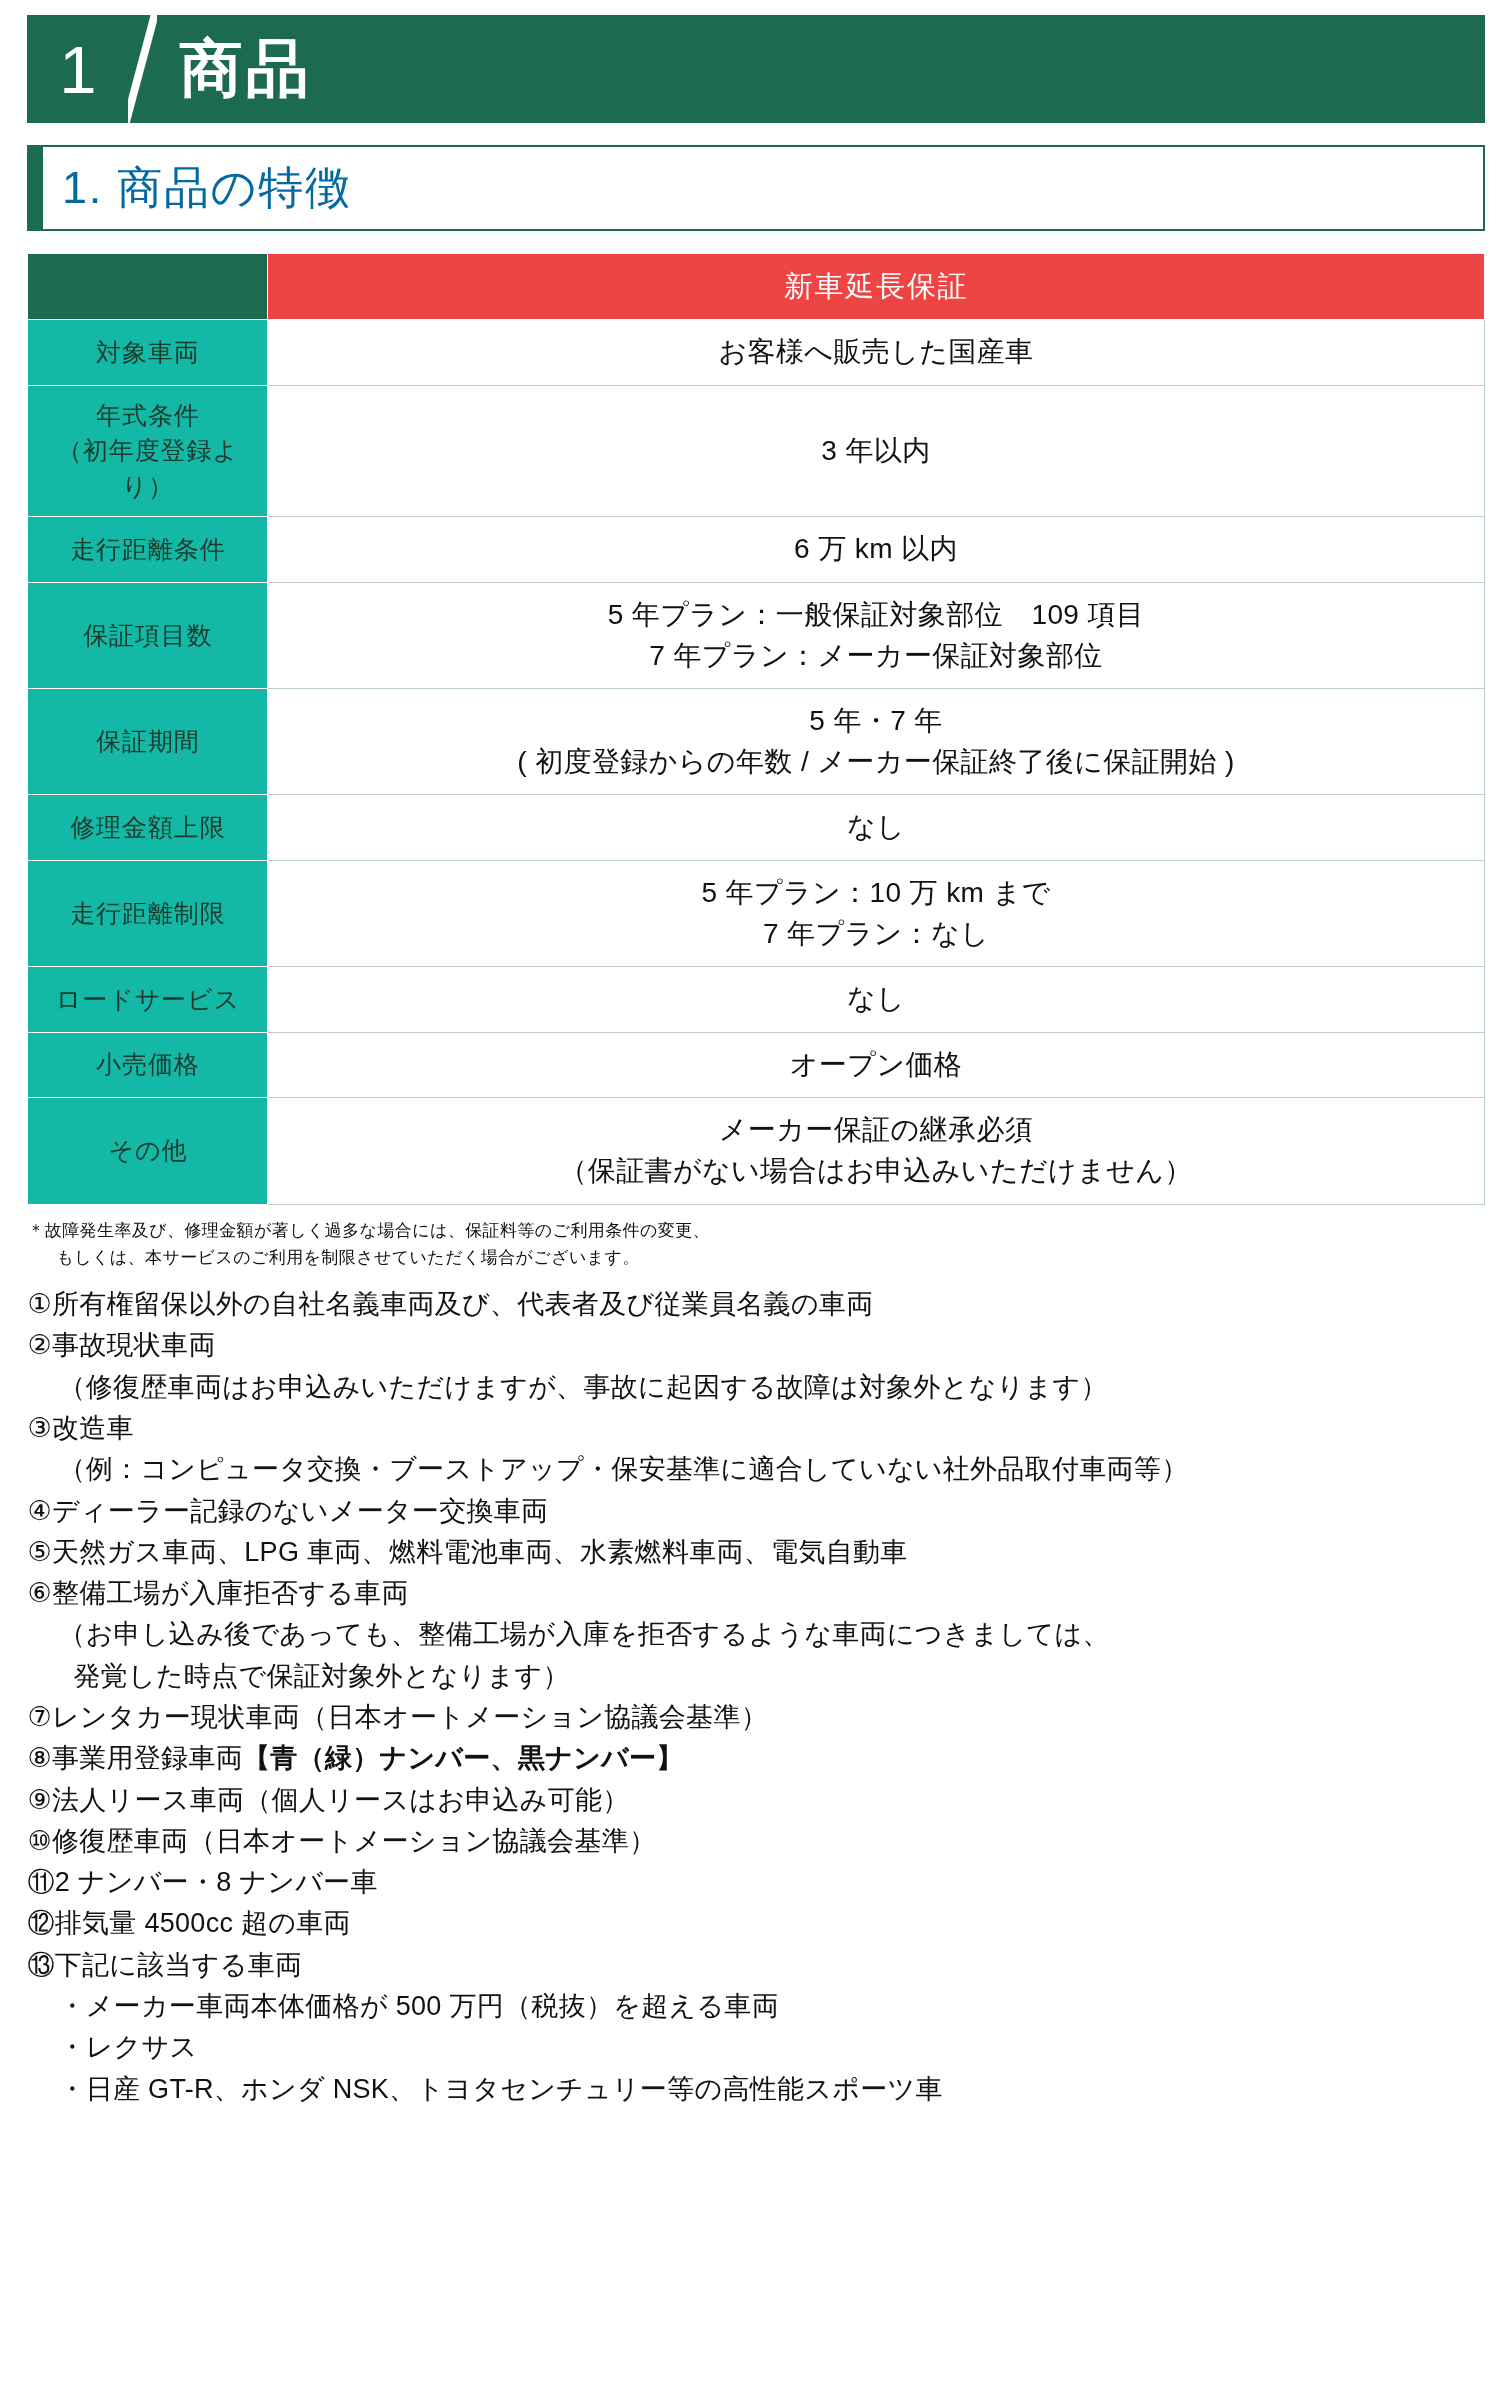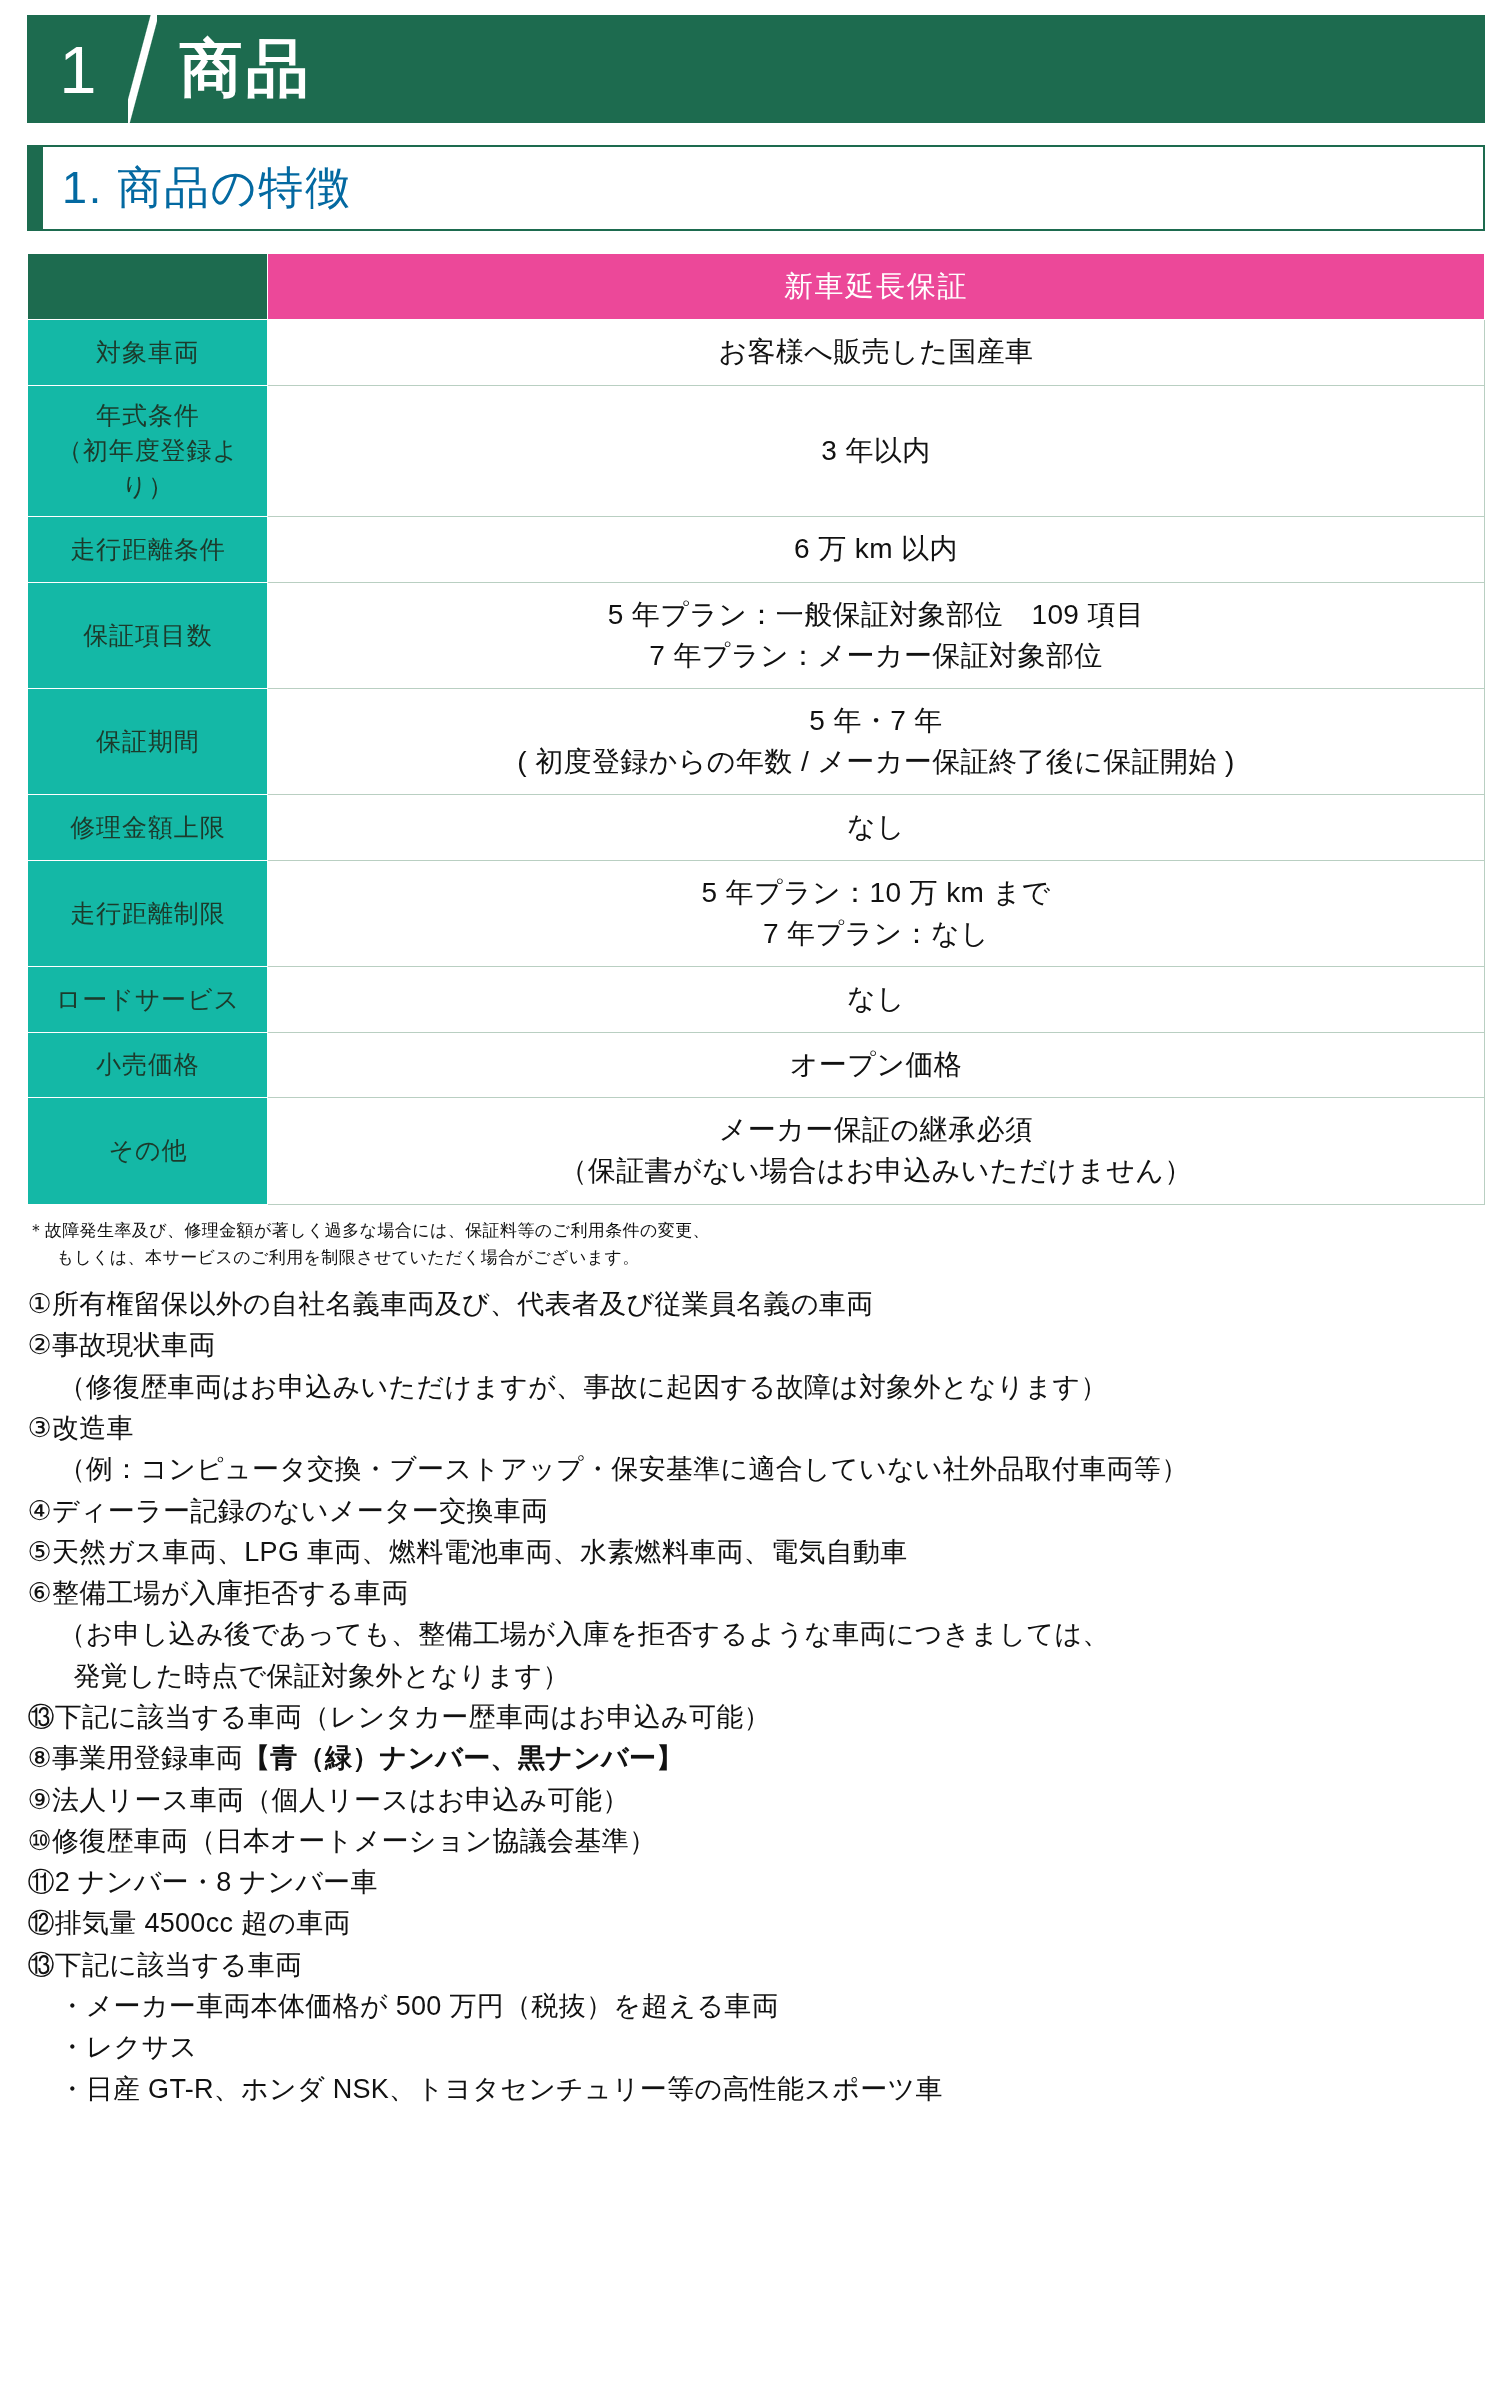--- a/index.html
+++ b/index.html
@@ -74,21 +74,21 @@
     letter-spacing: 1.7px;
   }
 
   
   table.feature {
     border-collapse: collapse;
     width: 100%;
     table-layout: fixed;
   }
   table.feature th.head {
-    background: #ec4899;
+    background: #ef4444;
     color: #ffffff;
     font-size: 29px;
     font-weight: 400;
     height: 63px;
     border: 1.7px solid #ffffff;
     letter-spacing: 1.7px;
   }
   table.feature th.head.blank {
     background: #1d6b4f;
     border-left: none;
@@ -263,21 +263,21 @@
       <div class="item">①所有権留保以外の自社名義車両及び、代表者及び従業員名義の車両</div>
       <div class="item">②事故現状車両</div>
       <div class="sub">（修復歴車両はお申込みいただけますが、事故に起因する故障は対象外となります）</div>
       <div class="item">③改造車</div>
       <div class="sub">（例：コンピュータ交換・ブーストアップ・保安基準に適合していない社外品取付車両等）</div>
       <div class="item">④ディーラー記録のないメーター交換車両</div>
       <div class="item">⑤天然ガス車両、LPG 車両、燃料電池車両、水素燃料車両、電気自動車</div>
       <div class="item">⑥整備工場が入庫拒否する車両</div>
       <div class="sub">（お申し込み後であっても、整備工場が入庫を拒否するような車両につきましては、</div>
       <div class="sub2">発覚した時点で保証対象外となります）</div>
-      <div class="item">⑬下記に該当する車両（レンタカー歴車両はお申込み可能）</div>
+      <div class="item">⑦レンタカー現状車両（日本オートメーション協議会基準）</div>
       <div class="item">⑧事業用登録車両<span class="bold">【青（緑）ナンバー、黒ナンバー】</span></div>
       <div class="item">⑨法人リース車両（個人リースはお申込み可能）</div>
       <div class="item">⑩修復歴車両（日本オートメーション協議会基準）</div>
       <div class="item">⑪2 ナンバー・8 ナンバー車</div>
       <div class="item">⑫排気量 4500cc 超の車両</div>
       <div class="item">⑬下記に該当する車両</div>
       <div class="sub">・メーカー車両本体価格が 500 万円（税抜）を超える車両</div>
       <div class="sub">・レクサス</div>
       <div class="sub">・日産 GT-R、ホンダ NSK、トヨタセンチュリー等の高性能スポーツ車</div>
     </div>

